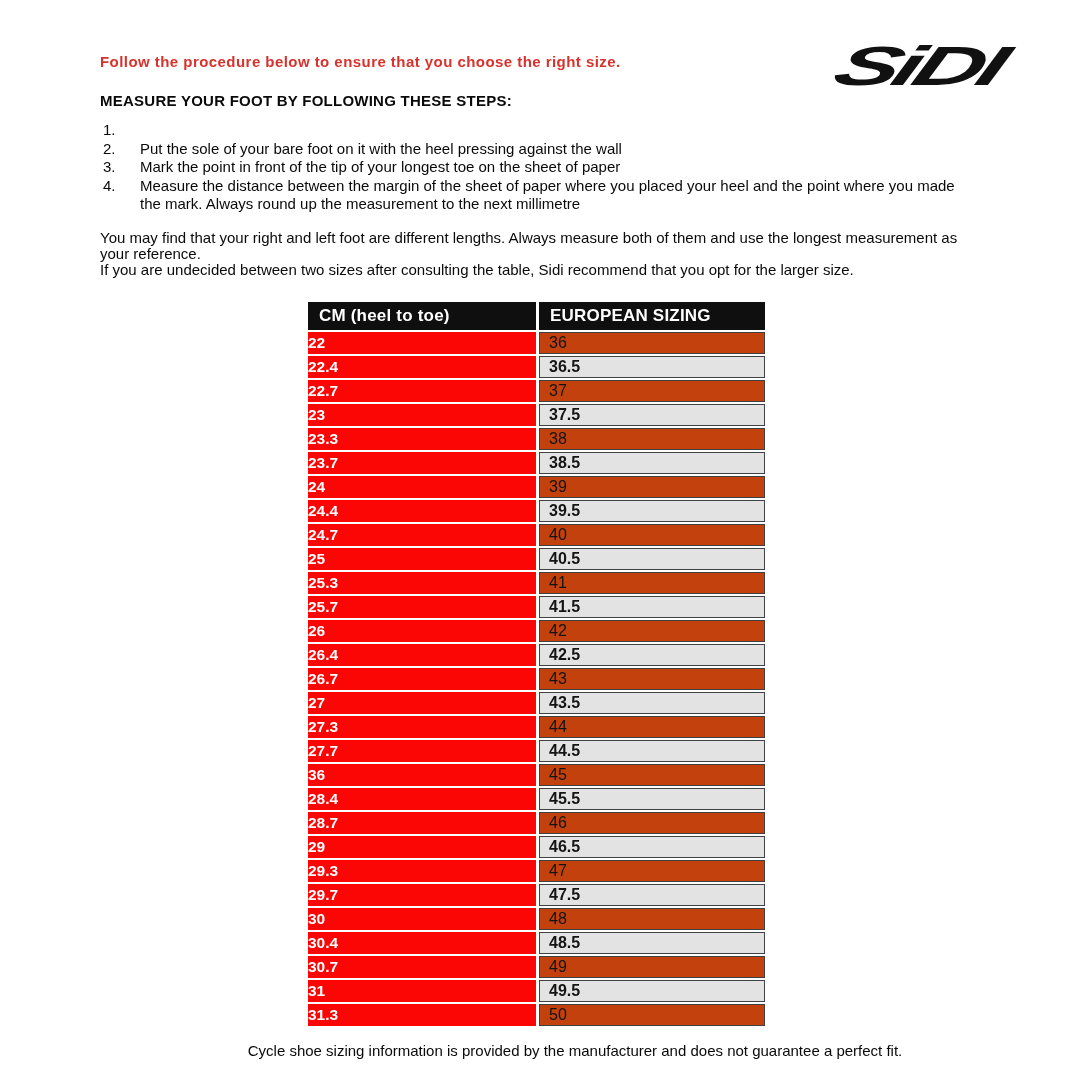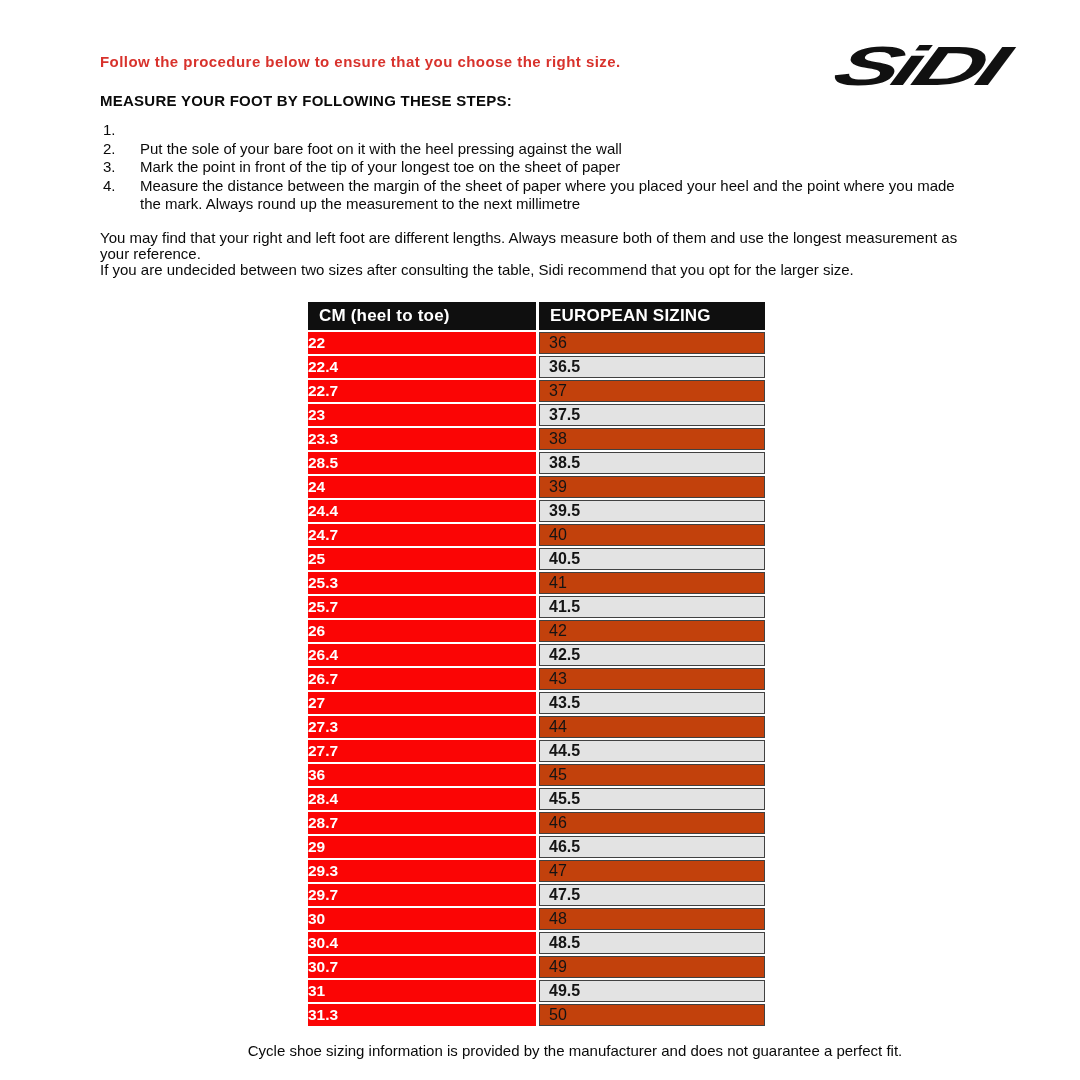--- a/index.html
+++ b/index.html
@@ -157,21 +157,21 @@
     <div class="cell cm">23</div>
     <div class="cell eu alt">37.5</div>
   </div>
 
   <div class="trow">
     <div class="cell cm">23.3</div>
     <div class="cell eu">38</div>
   </div>
 
   <div class="trow">
-    <div class="cell cm">28.5</div>
+    <div class="cell cm">23.7</div>
     <div class="cell eu alt">38.5</div>
   </div>
 
   <div class="trow">
     <div class="cell cm">24</div>
     <div class="cell eu">39</div>
   </div>
 
   <div class="trow">
     <div class="cell cm">24.4</div>

